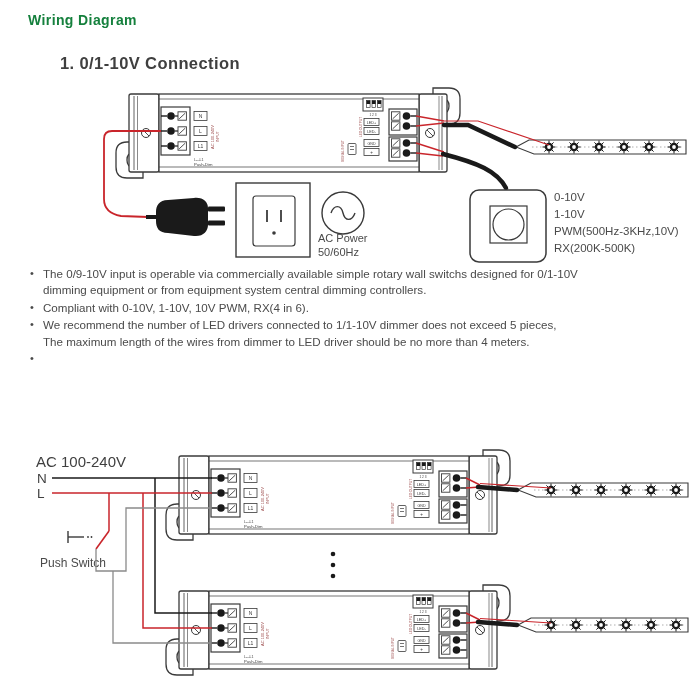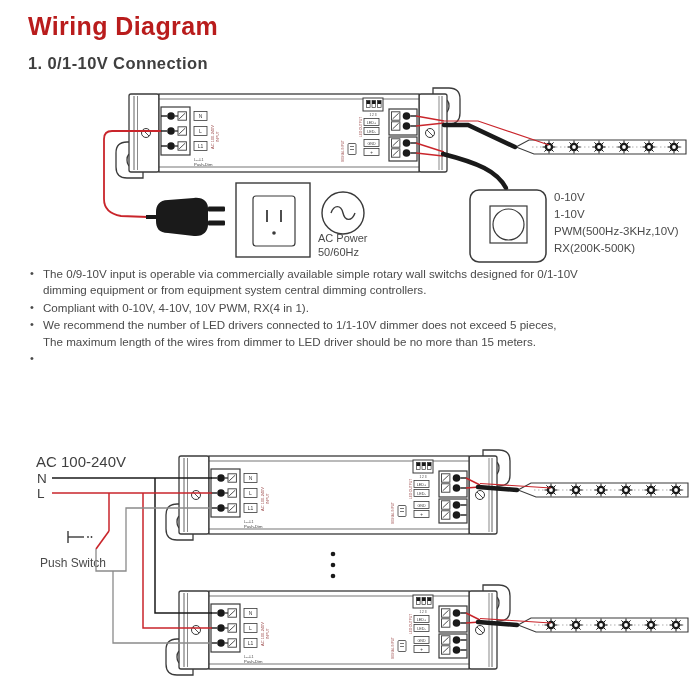--- a/index.html
+++ b/index.html
@@ -1,22 +1,22 @@
 <!DOCTYPE html>
 <html><head>
 <meta charset="utf-8">
 <style>
   html,body{margin:0;padding:0;background:#ffffff;}
   #page{position:relative;width:700px;height:700px;background:#fff;overflow:hidden;
         font-family:"Liberation Sans",sans-serif;}
-  .h-title{position:absolute;left:28px;top:12px;font-size:25px;font-weight:600;
-           letter-spacing:.4px;color:#b91c1c;}
+  .h-title{position:absolute;left:28px;top:12px;font-size:14px;font-weight:600;
+           letter-spacing:.4px;color:#15803d;}
   .h-sec{position:absolute;left:28px;font-size:16.5px;font-weight:600;
          letter-spacing:.4px;color:#3f3f3f;}
-  #sec1-h{top:54px;}
+  #sec1-h{top:54px;margin-left:32px;}
   #sec2-h{top:398px;}
   #notes{position:absolute;left:30px;top:266px;width:648px;color:#4a4a4a;
          font-size:11.6px;line-height:1.42;}
   .note{display:flex;margin-bottom:1px;}
   .note .dot{width:13px;flex:0 0 13px;font-size:11px;}
   svg.overlay{position:absolute;left:0;top:0;}
   text{font-family:"Liberation Sans",sans-serif;}
 </style>
 </head>
 <body>
@@ -30,28 +30,28 @@
     <div class="note">
       <span class="dot">•</span>
       <div>
         <div>The 0/9-10V input is operable via commercially available simple rotary wall switchs designed for 0/1-10V</div>
         <div>dimming equipment or from equipment system central dimming controllers.</div>
       </div>
     </div>
     <div class="note">
       <span class="dot">•</span>
       <div>
-        <div>Compliant with 0-10V, 4-10V, 10V PWM, RX(4 in 1).</div>
+        <div>Compliant with 0-10V, 1-10V, 10V PWM, RX(4 in 6).</div>
       </div>
     </div>
     <div class="note">
       <span class="dot">•</span>
       <div>
         <div>We recommend the number of LED drivers connected to 1/1-10V dimmer does not exceed 5 pieces,</div>
-        <div>The maximum length of the wires from dimmer to LED driver should be no more than 15 meters.</div>
+        <div>The maximum length of the wires from dimmer to LED driver should be no more than 4 meters.</div>
       </div>
     </div>
     <div class="note">
       <span class="dot">•</span>
       <div>
       </div>
     </div>
   </div>
 
   <svg class="overlay" width="700" height="700" viewBox="0 0 700 700">

